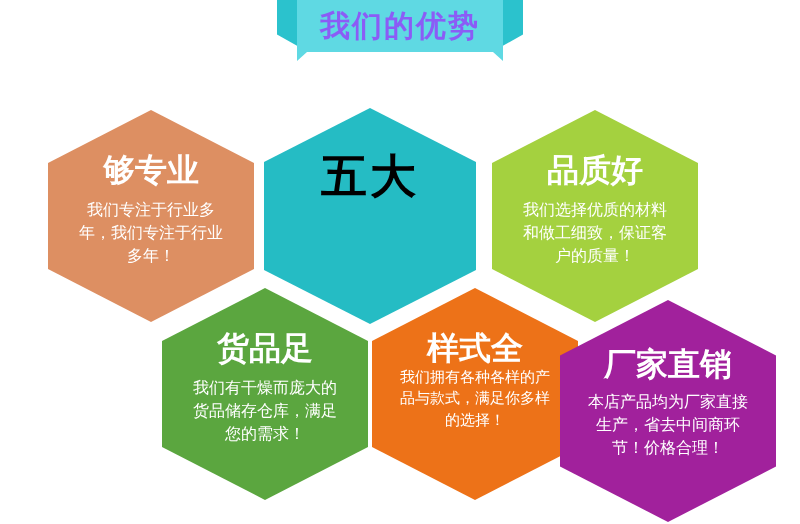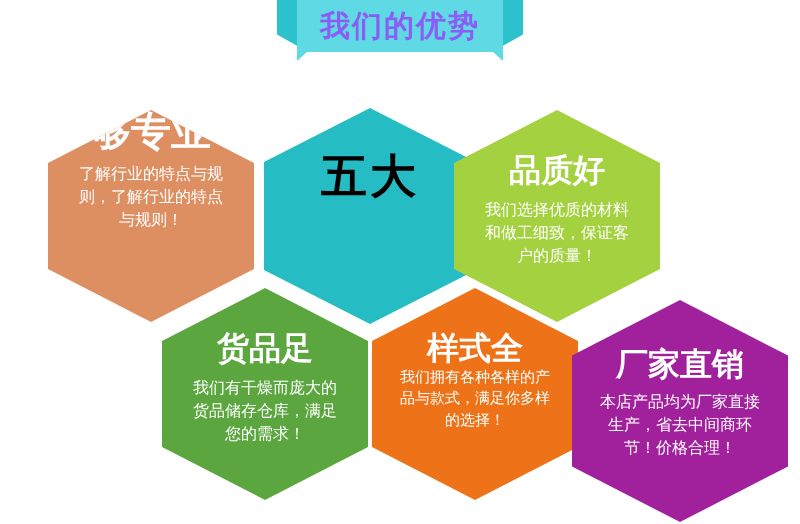--- a/index.html
+++ b/index.html
@@ -102,29 +102,29 @@
     white-space: nowrap;
   }
   .hex-body {
     color: #ffffff;
     line-height: 1.45;
   }
 
   
   .hex-a { left: 48px;  top: 110px; width: 206px; height: 212px; background: #dd8f62; }
   .hex-b { left: 264px; top: 108px; width: 212px; height: 216px; background: #25bcc4; }
-  .hex-c { left: 454px; top: 110px; width: 206px; height: 212px; background: #a4d13f; }
+  .hex-c { left: 492px; top: 110px; width: 206px; height: 212px; background: #a4d13f; }
 
   
   .hex-d { left: 162px; top: 288px; width: 206px; height: 212px; background: #5ba63f; }
   .hex-e { left: 372px; top: 288px; width: 206px; height: 212px; background: #ed7218; }
-  .hex-f { left: 572px; top: 300px; width: 216px; height: 222px; background: #a1219c; }
+  .hex-f { left: 560px; top: 300px; width: 216px; height: 222px; background: #a1219c; }
 
   
-  .hex-a .hex-title { font-size: 40px; }
+  .hex-a .hex-title { font-size: 32px; margin-top: 44px; }
   .hex-a .hex-body  { font-size: 16px; margin-top: 10px; width: 150px; }
 
   .hex-b .hex-title { font-size: 46px; margin-top: 44px; color: #000000; letter-spacing: 3px; }
   .hex-b .hex-title .l2 { display: block; margin-top: 6px; }
 
   .hex-c .hex-title { font-size: 32px; margin-top: 44px; }
   .hex-c .hex-body  { font-size: 16px; margin-top: 10px; width: 155px; }
 
   .hex-d .hex-title { font-size: 32px; margin-top: 44px; }
   .hex-d .hex-body  { font-size: 16px; margin-top: 10px; width: 155px; }
@@ -149,21 +149,21 @@
     <div class="ribbon-tail-left"></div>
     <div class="ribbon-tail-right"></div>
     <div class="ribbon-band"></div>
     <div class="ribbon-notch-left"></div>
     <div class="ribbon-notch-right"></div>
     <div class="ribbon-text">我们的优势</div>
   </div>
 
   <div class="hex hex-a">
     <div class="hex-title">够专业</div>
-    <div class="hex-body">了解行业的特点与规则，了解行业的特点与规则！</div>
+    <div class="hex-body">我们专注于行业多年，我们专注于行业多年！</div>
   </div>
 
   <div class="hex hex-b">
     <div class="hex-title">
       <span class="l1">五大</span>
     </div>
   </div>
 
   <div class="hex hex-c">
     <div class="hex-title">品质好</div>

